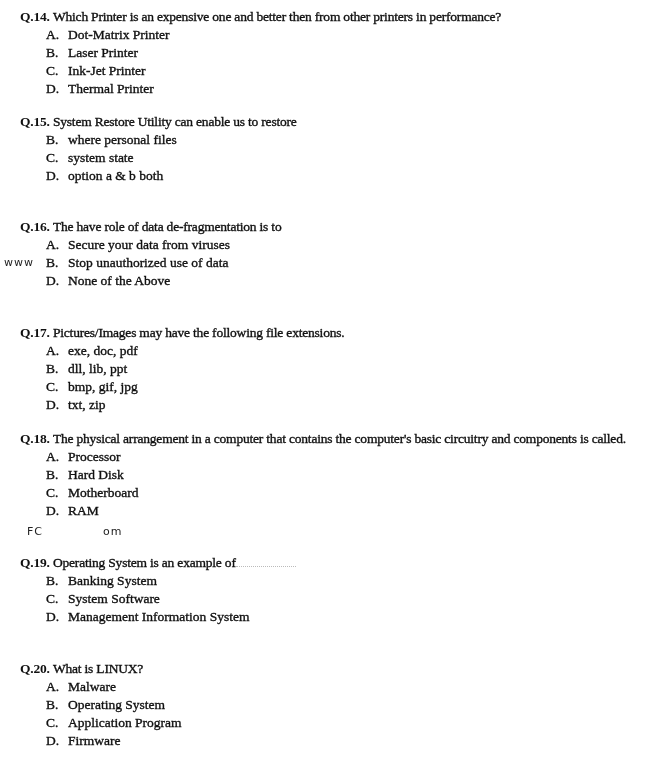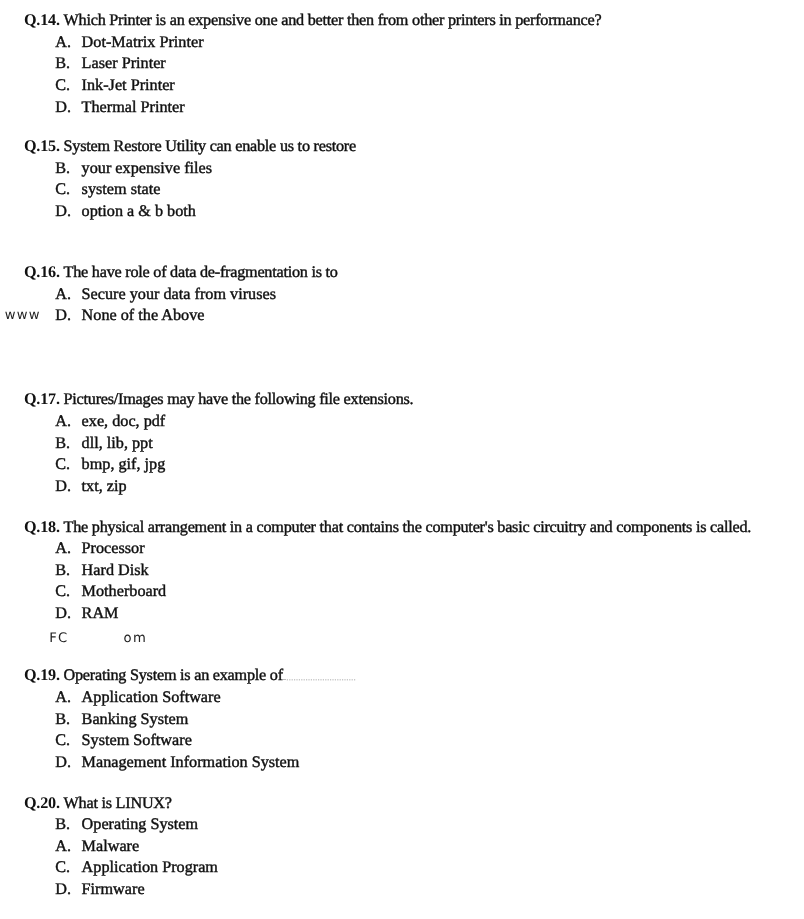--- a/index.html
+++ b/index.html
@@ -34,33 +34,34 @@
     <li class="opt"><span class="letter">D.</span><span>Thermal Printer</span></li>
   </ul>
 </div>
 
 <div class="q" style="top:113px;">
   <div class="qtext">
     <span class="num">Q.15.</span>
     <span class="body">System Restore Utility can enable us to restore</span>
   </div>
   <ul class="opts">
-    <li class="opt"><span class="letter">B.</span><span>your expensive files</span></li>
+    <li class="opt"><span class="letter">B.</span><span>where personal files</span></li>
     <li class="opt"><span class="letter">C.</span><span>system state</span></li>
     <li class="opt"><span class="letter">D.</span><span>option a &amp; b both</span></li>
   </ul>
 </div>
 
 <div class="q" style="top:218px;">
   <div class="qtext">
     <span class="num">Q.16.</span>
     <span class="body">The have role of data de-fragmentation is to</span>
   </div>
   <ul class="opts">
     <li class="opt"><span class="letter">A.</span><span>Secure your data from viruses</span></li>
+    <li class="opt"><span class="letter">B.</span><span>Stop unauthorized use of data</span></li>
     <li class="opt"><span class="letter">D.</span><span>None of the Above</span></li>
   </ul>
 </div>
 
 <div class="q" style="top:324px;">
   <div class="qtext">
     <span class="num">Q.17.</span>
     <span class="body">Pictures/Images may have the following file extensions.</span>
   </div>
   <ul class="opts">
@@ -83,35 +84,34 @@
     <li class="opt"><span class="letter">D.</span><span>RAM</span></li>
   </ul>
 </div>
 
 <div class="q" style="top:554px;">
   <div class="qtext">
     <span class="num">Q.19.</span>
     <span class="body">Operating System is an example of</span><span class="blank"></span>
   </div>
   <ul class="opts">
-    <li class="opt"><span class="letter">A.</span><span>Application Software</span></li>
     <li class="opt"><span class="letter">B.</span><span>Banking System</span></li>
     <li class="opt"><span class="letter">C.</span><span>System Software</span></li>
     <li class="opt"><span class="letter">D.</span><span>Management Information System</span></li>
   </ul>
 </div>
 
 <div class="q" style="top:660px;">
   <div class="qtext">
     <span class="num">Q.20.</span>
     <span class="body">What is LINUX?</span>
   </div>
   <ul class="opts">
+    <li class="opt"><span class="letter">A.</span><span>Malware</span></li>
     <li class="opt"><span class="letter">B.</span><span>Operating System</span></li>
-    <li class="opt"><span class="letter">A.</span><span>Malware</span></li>
     <li class="opt"><span class="letter">C.</span><span>Application Program</span></li>
     <li class="opt"><span class="letter">D.</span><span>Firmware</span></li>
   </ul>
 </div>
 
 <div class="wm" style="left:4px; top:256px;">www</div>
-<div class="wm" style="left:41px; top:525px;">FC</div>
+<div class="wm" style="left:27px; top:525px;">FC</div>
 <div class="wm" style="left:103px; top:525px;">om</div>
 
 </body></html>

